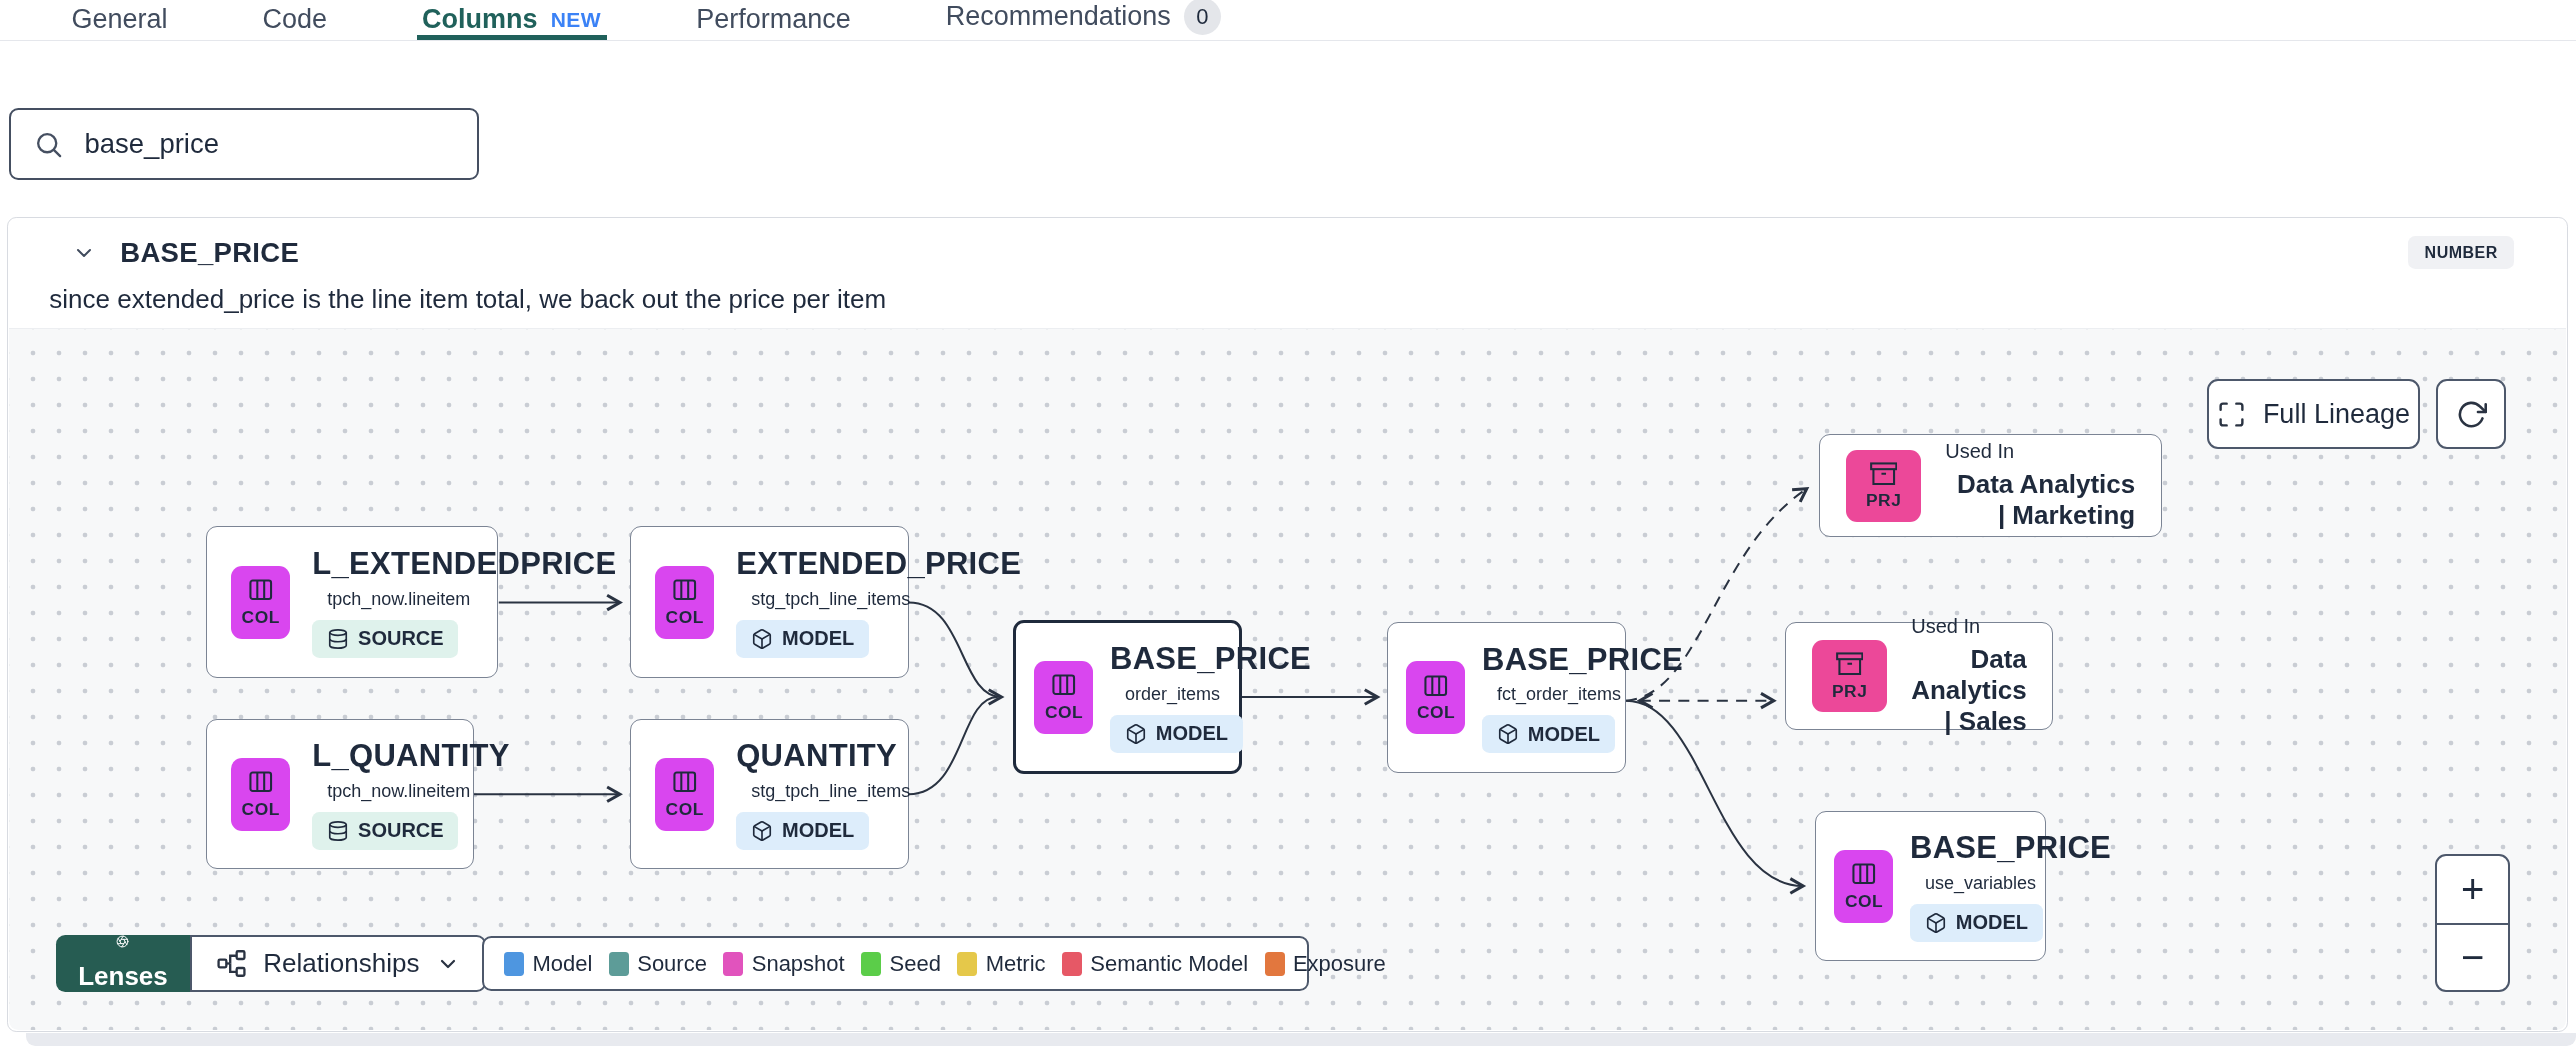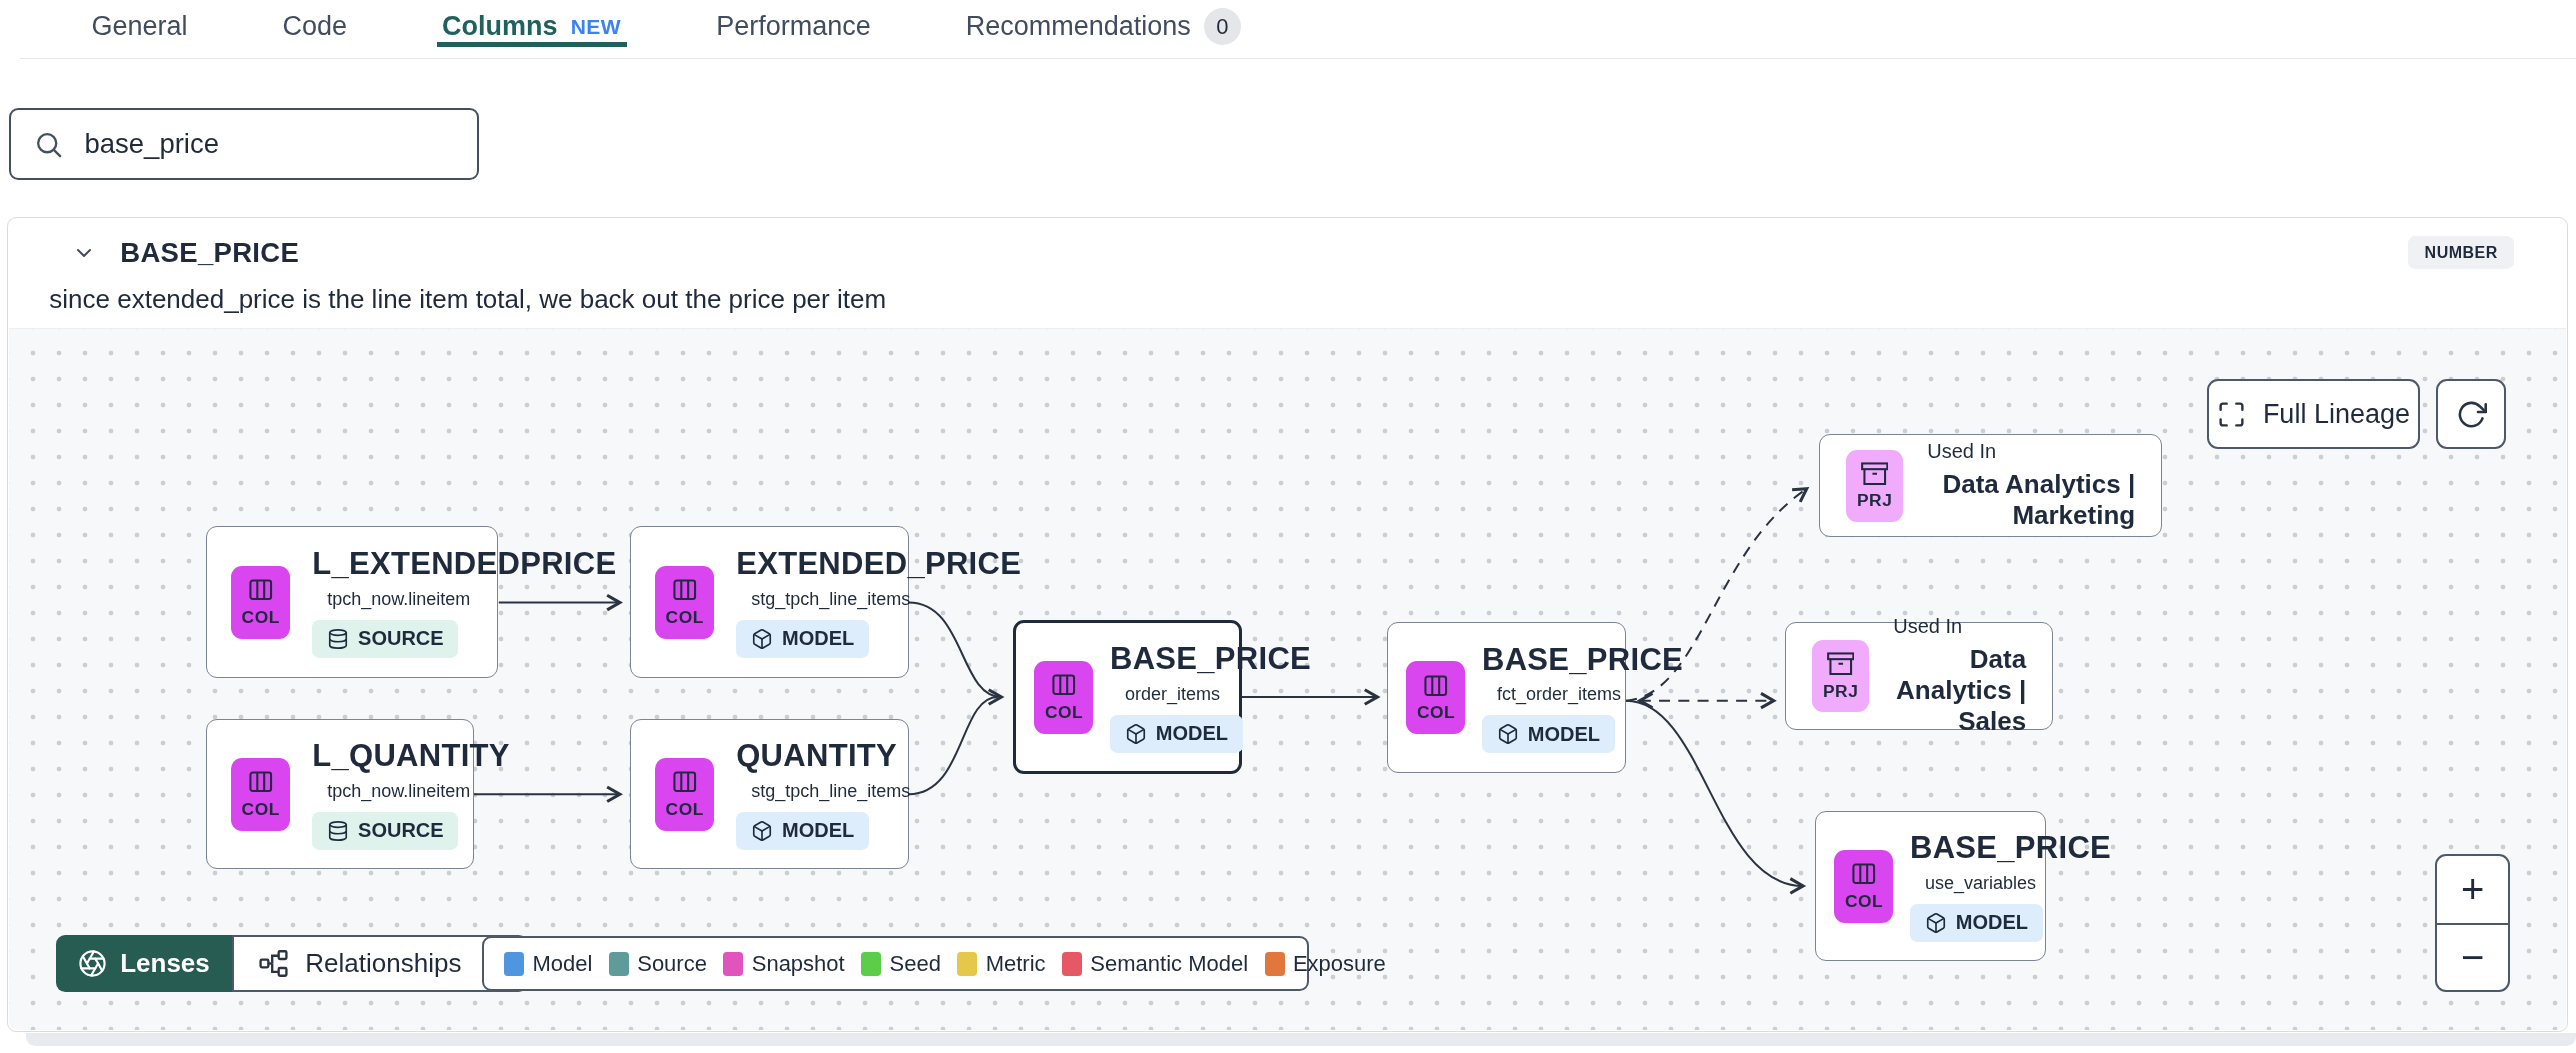--- a/index.html
+++ b/index.html
@@ -6,22 +6,22 @@
   html,body { margin:0; padding:0; }
   body {
     width:2576px; height:1053px; position:relative; overflow:hidden;
     background:#ffffff; color:#1f2a3c;
     font-family:"Liberation Sans", sans-serif;
   }
   svg { display:block; }
 
   
   .tabbar{
-    display:flex; align-items:center; gap:84px; padding-left:66px;
-    height:59px; border-bottom:1.8px solid #e5e7ec; background:#fff;margin-left:20px;
+    display:flex; align-items:flex-end; gap:84px; padding-left:66px;
+    height:41px; border-bottom:1.8px solid #e5e7ec; background:#fff;
   }
   .tab{
     display:flex; align-items:center; gap:13px; font-size:27px; color:#414c5e;
     padding:0 5.5px; cursor:pointer; border-bottom:5.5px solid transparent;
   }
   .tab.active{ color:#20615b; font-weight:700; border-bottom-color:#20615b; }
   .tab-new{ color:#3b82f6; font-size:21px; font-weight:700; letter-spacing:0.5px; }
   .tab-count{
     background:#e4e6ea; border-radius:50%; min-width:37px; height:37px;
     display:flex; align-items:center; justify-content:center; font-size:22px; color:#1f2a3c;
@@ -66,21 +66,21 @@
 
   .node{
     position:absolute; background:#fff; border:1.8px solid #7b8494; border-radius:11px;
     display:flex; align-items:center; gap:22px; padding:0 24px;
   }
   .node.selected{ border:3.7px solid #1f2a3c; }
   .chip{
     width:59px; height:73px; background:#d946ef; border-radius:11px; flex:0 0 auto;
     display:flex; flex-direction:column; align-items:center; justify-content:center; gap:2.8px;
   }
-  .chip.prj{ background:#f0abfc; width:57px; height:72px; }
+  .chip.prj{ background:#ec4899; width:75px; height:72px; }
   .chip svg{ width:27.5px; height:27.5px; }
   .chip-label{ font-size:17.4px; font-weight:700; letter-spacing:0.5px; }
   .node-body{ display:flex; flex-direction:column; gap:6.4px; }
   .node-title{ font-size:31px; font-weight:700; letter-spacing:0.3px; }
   .node-sub{ font-size:18px;margin-left:15px; }
   .badge{
     display:inline-flex; align-items:center; gap:9.2px; width:max-content;
     font-size:20px; font-weight:700; border-radius:7.3px; padding:7.3px 14.7px; margin-top:3.7px;
   }
   .badge svg{ width:22px; height:22px; }
@@ -102,21 +102,21 @@
     border:2.3px solid #4d586b; border-radius:11px; background:#fff; overflow:hidden;
   }
   .zbtn{ height:67px; display:flex; align-items:center; justify-content:center;
          font-size:40px; font-weight:400; cursor:pointer; }
   .zbtn + .zbtn{ border-top:2.3px solid #4d586b; }
 
   .toolgroup{ position:absolute; left:47px; top:606px; height:57px; display:flex; }
   .lenses-btn{
     background:#265c52; color:#fff; border-radius:9.2px 0 0 9.2px;
     display:flex; align-items:center; gap:13px; padding:0 22px;
-    font-size:26px; font-weight:600; cursor:pointer;
+    font-size:26px; font-weight:600; cursor:pointer;flex-direction:column;
   }
   .rel-btn{
     background:#fff; border:2.3px solid #4d586b; border-radius:0 9.2px 9.2px 0;
     display:flex; align-items:center; gap:16.5px; padding:0 24px;
     font-size:26px; cursor:pointer;justify-content:space-between;
   }
 
   .legend{
     position:absolute; left:473px; top:607px; width:827px; height:55px;
     background:#fff; border:2.3px solid #4d586b; border-radius:9.2px;

